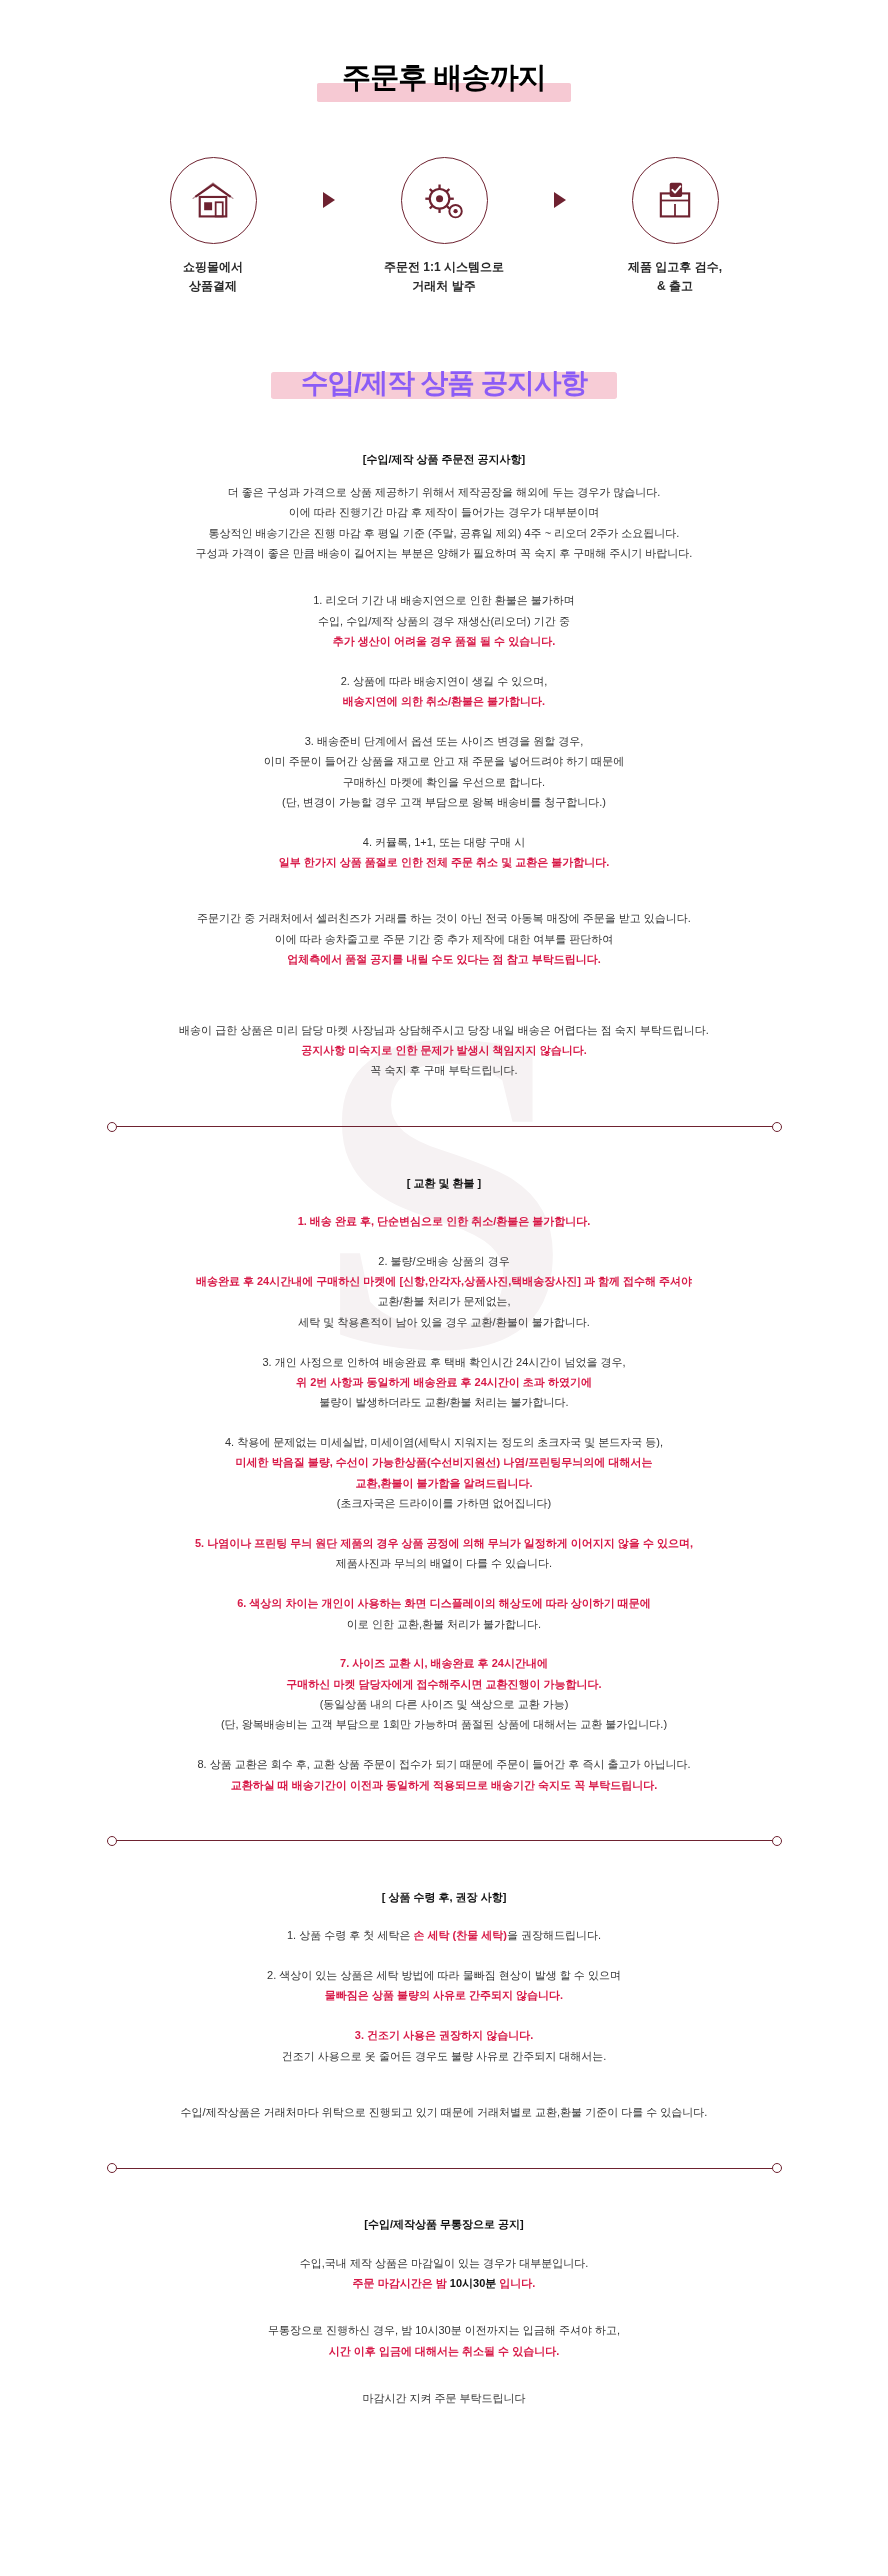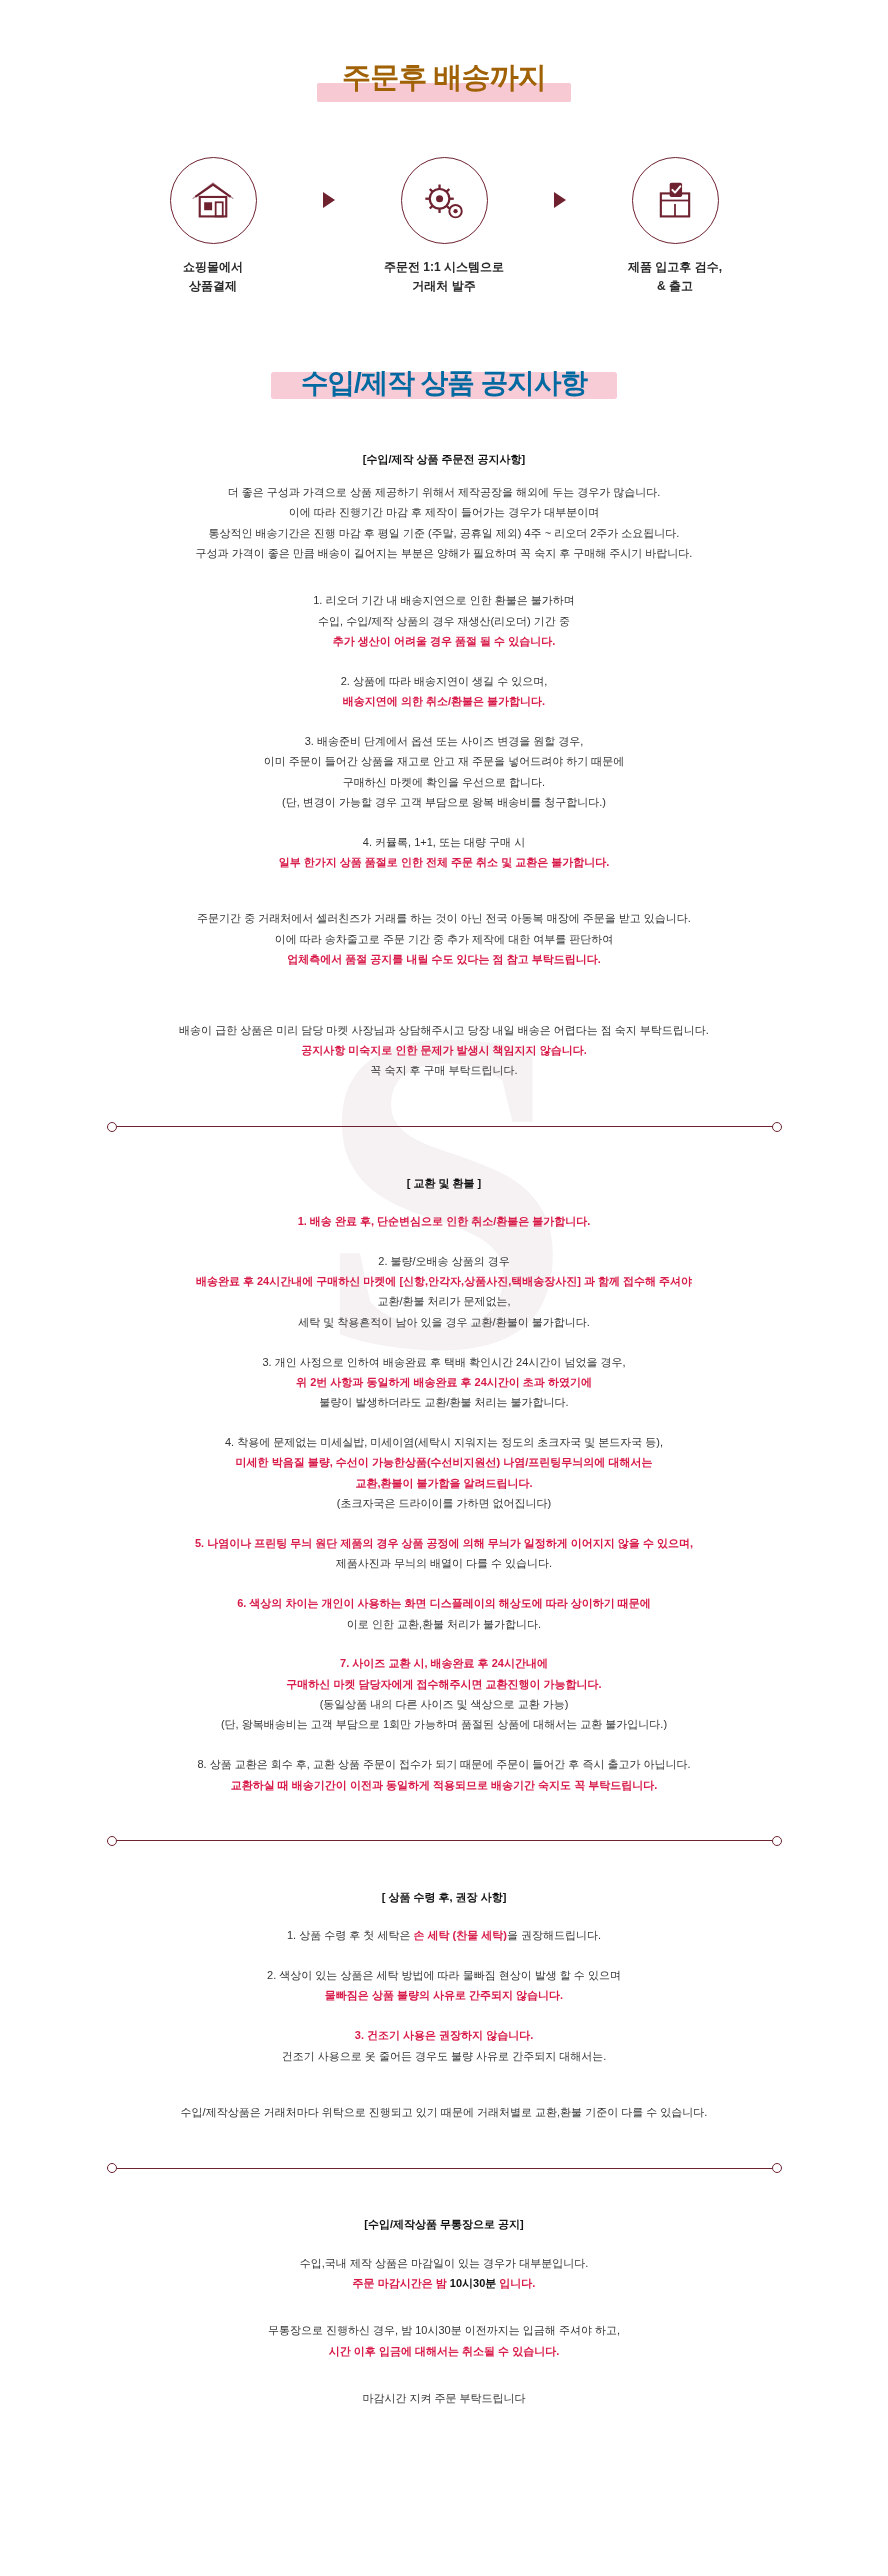--- a/index.html
+++ b/index.html
@@ -54,21 +54,21 @@
     background: #f6c9d3;
     z-index: 0;
     border-radius: 1.8px;
   }
   .banner .txt {
     position: relative;
     z-index: 1;
     font-size: 29px;
     font-weight: bold;
     letter-spacing: -0.9px;
-    color: #a16207;
+    color: #000000;
   }
 
   
   .steps {
     margin: 50px auto 0 auto;
     width: 675px;
     display: flex;
     align-items: flex-start;
     justify-content: center;
   }
@@ -127,21 +127,21 @@
     height: 27px;
     background: #f7ccd6;
     z-index: 0;
     border-radius: 2.7px;
   }
   .title2 .txt {
     position: relative;
     z-index: 1;
     font-size: 27.5px;
     font-weight: bold;
-    color: #0369a1;
+    color: #8b5cf6;
     letter-spacing: -0.9px;
   }
 
   
   .block {
     text-align: center;
     line-height: 1.85;
     font-size: 11px;
     color: #333;
   }

